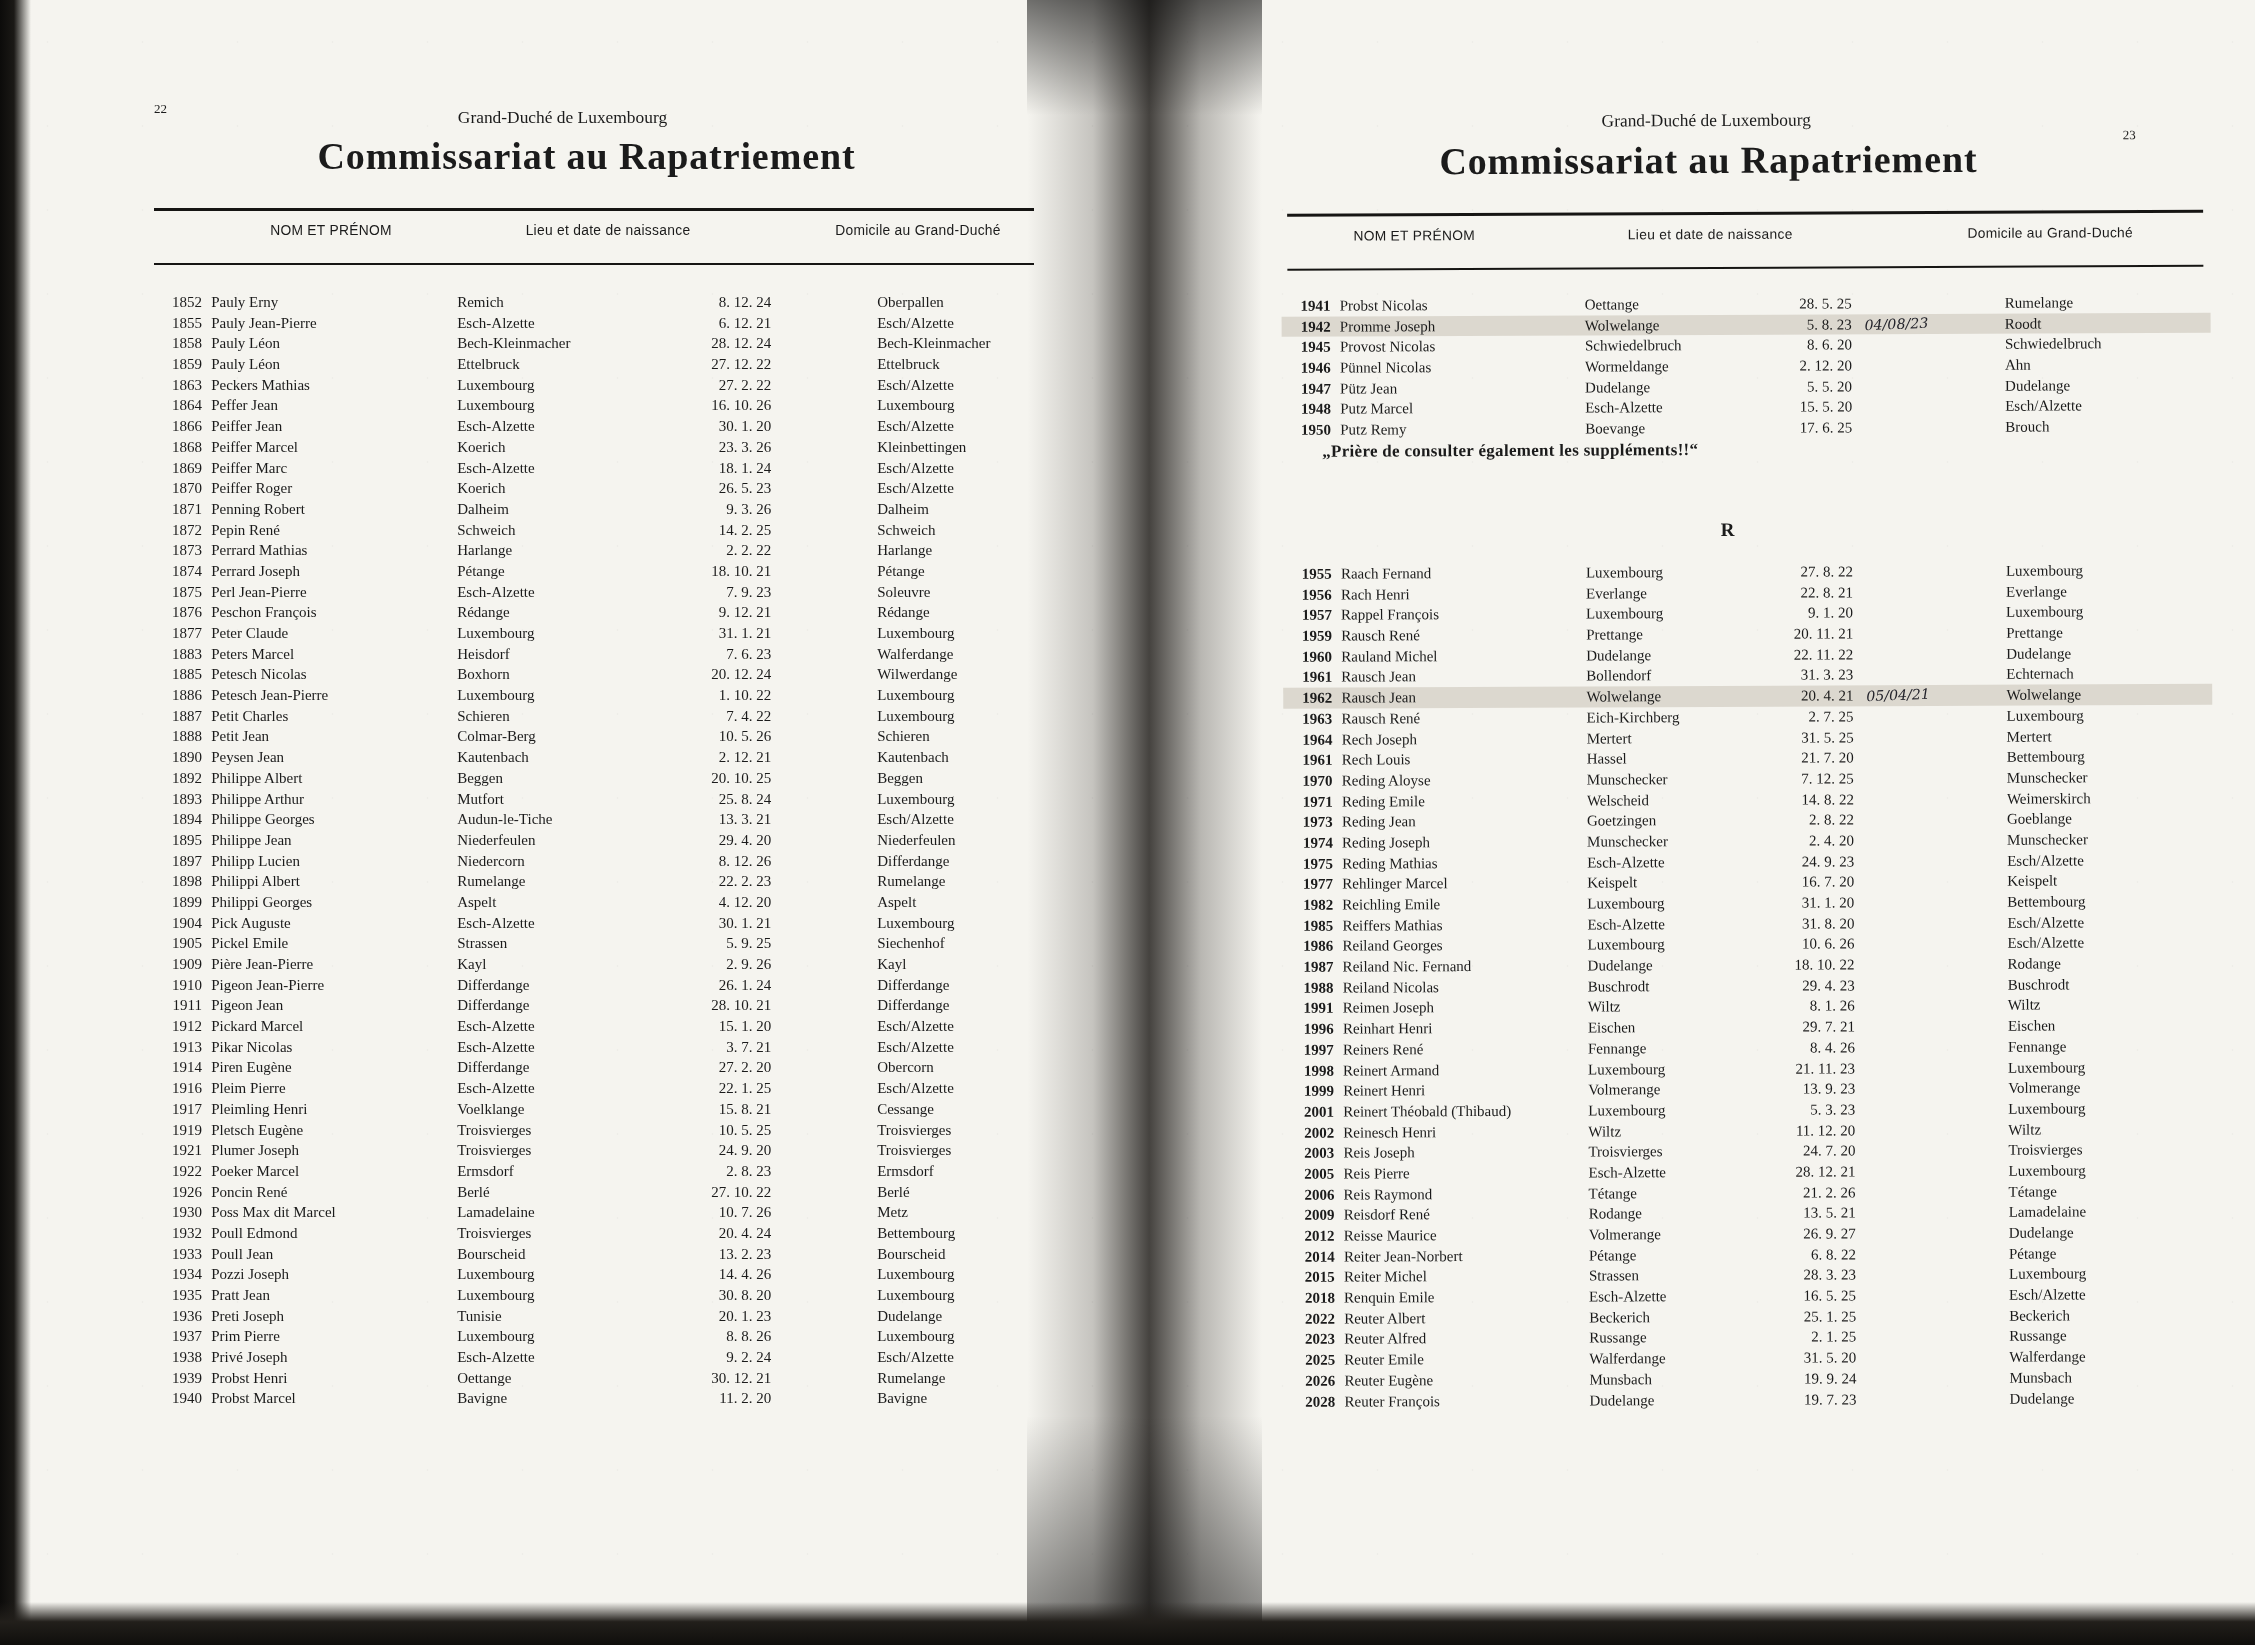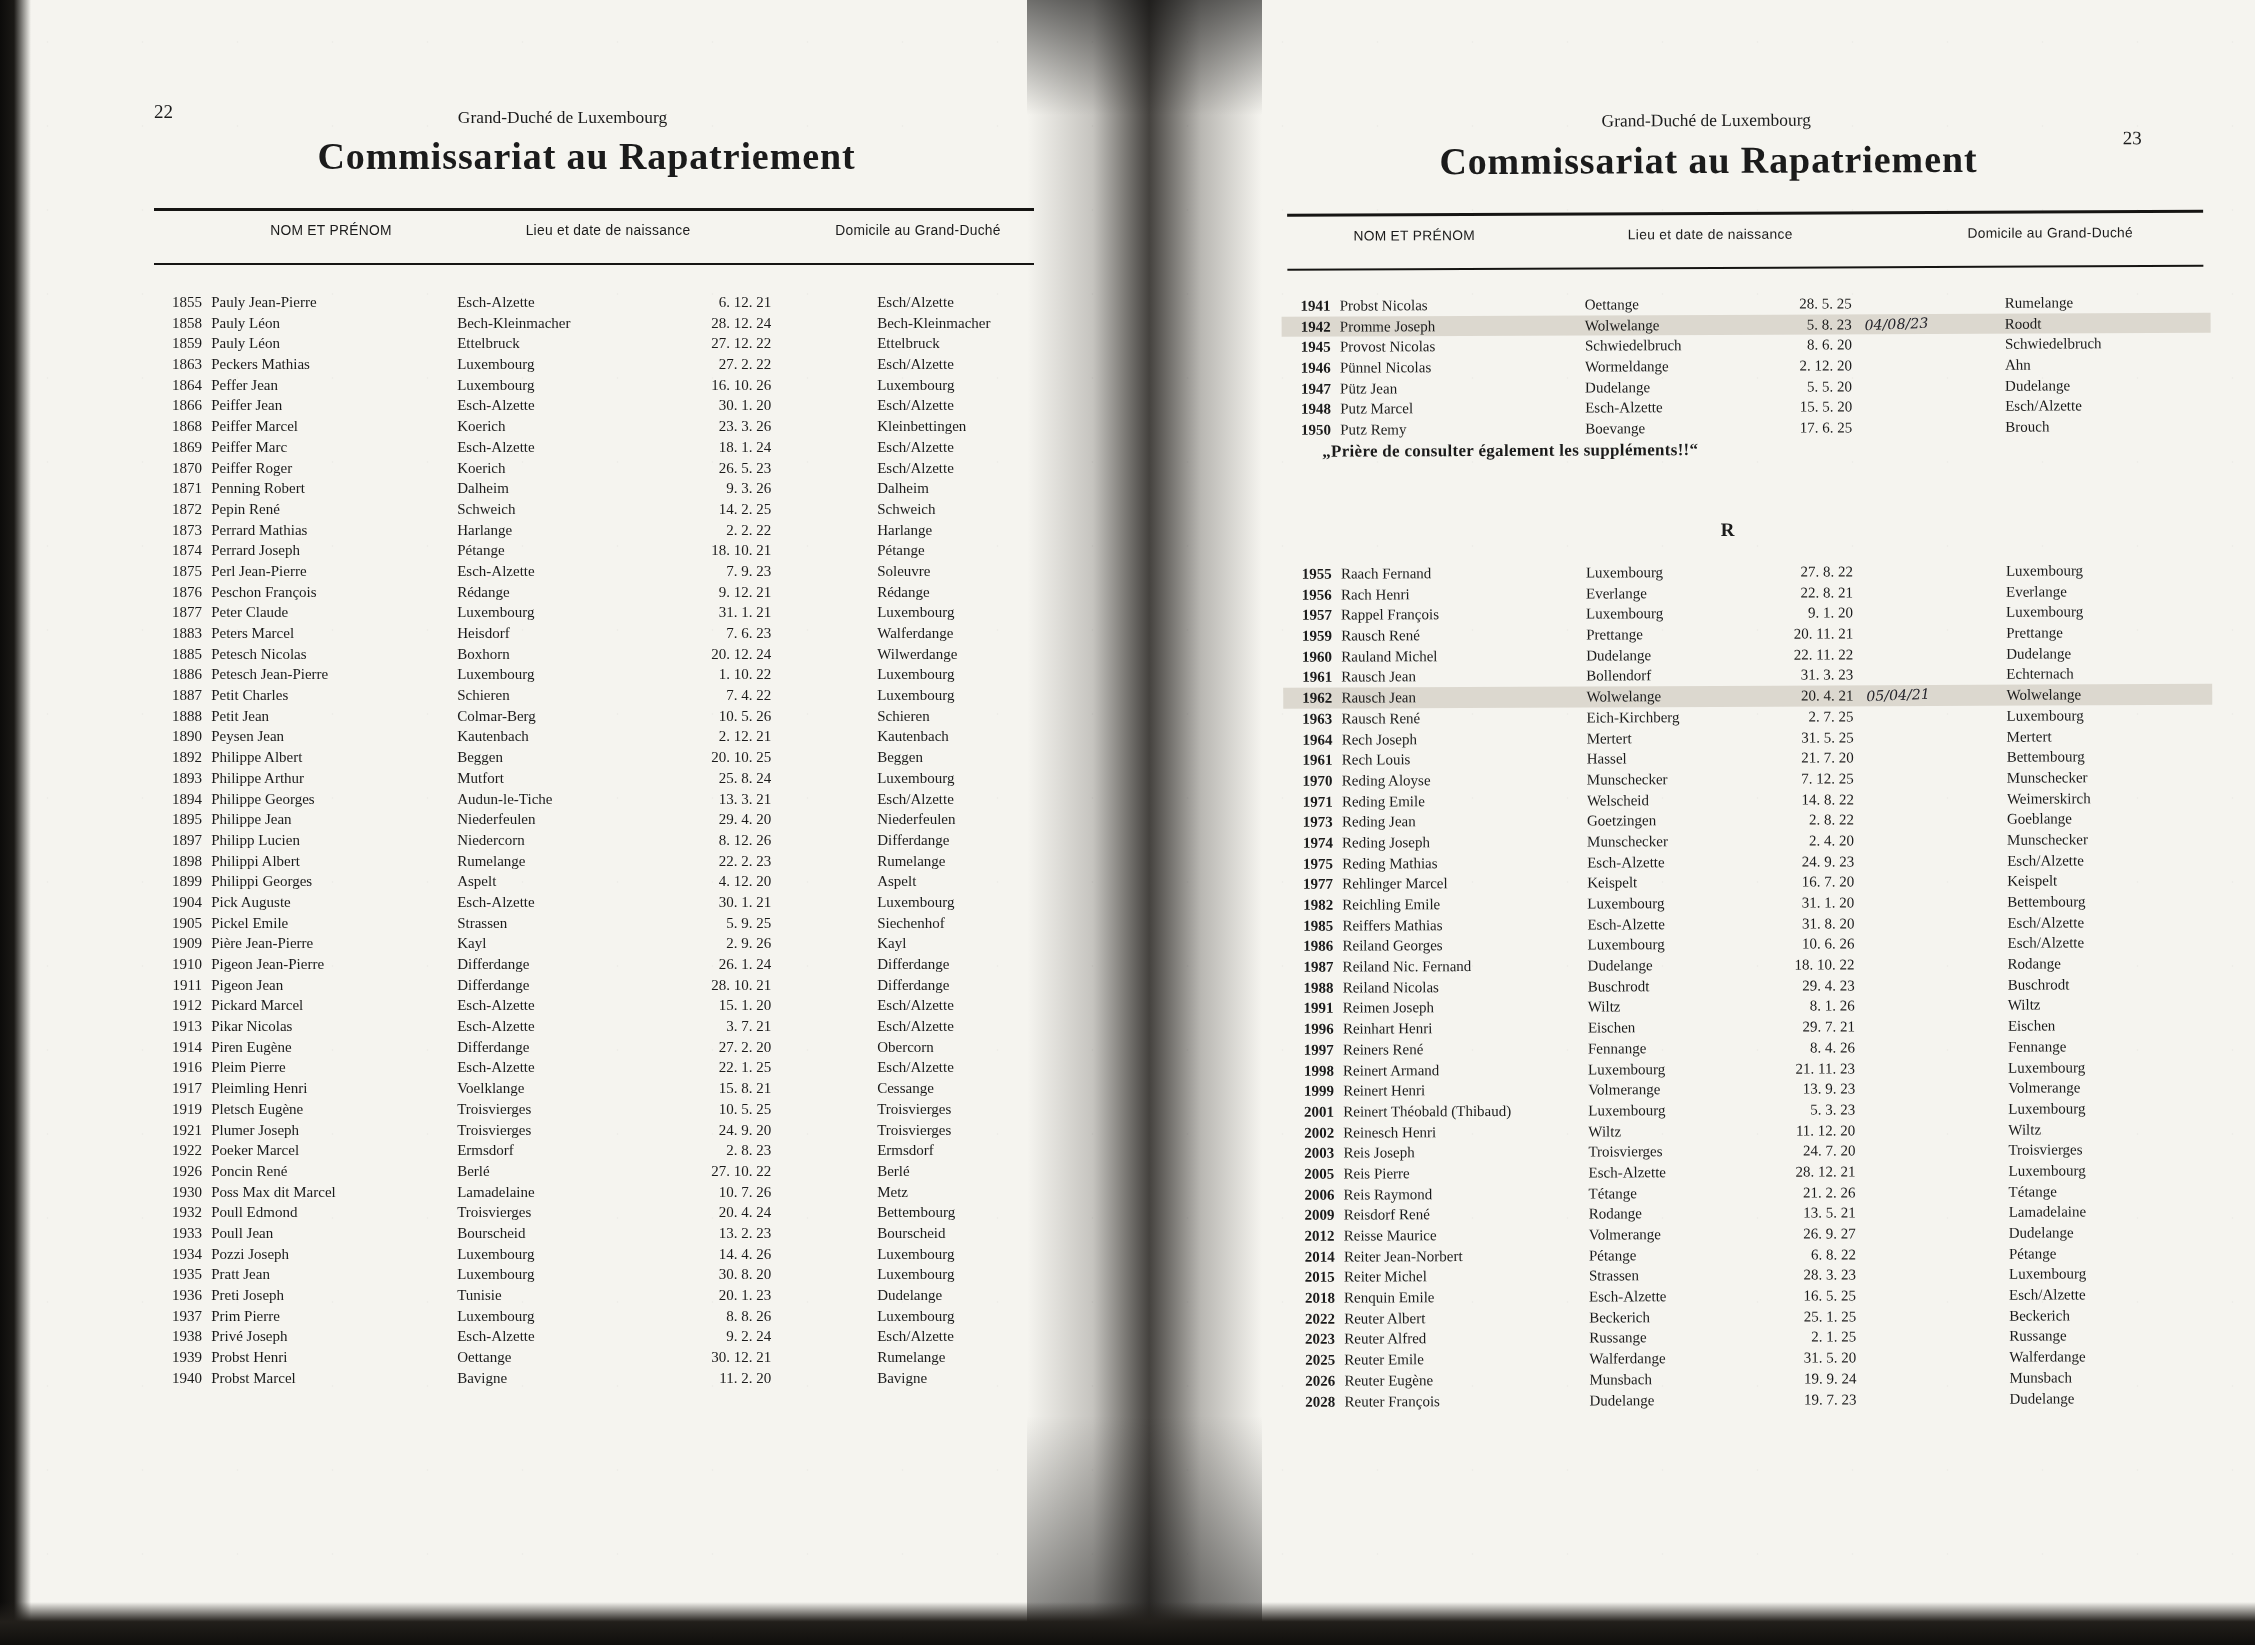--- a/index.html
+++ b/index.html
@@ -5,21 +5,21 @@
   html,body{margin:0;padding:0;background:#2b2b2b;}
   .scan{position:relative;width:2255px;height:1646px;overflow:hidden;
         background:var(--paper,#f5f4ef);color:var(--ink,#1b1b1b);
         font-family:"Liberation Serif",serif;}
   .scan::after{content:"";position:absolute;inset:0;pointer-events:none;
         background-image:radial-gradient(rgba(0,0,0,0.055) 0.9px, transparent 1.2px);
         background-size:95px 84px;opacity:.55;}
   .page{position:absolute;left:0;top:0;width:2255px;height:1646px;}
   .page-right{transform:rotate(-0.25deg);transform-origin:1708px 184px;}
 
-  .pagenum{position:absolute;font-size:19px;}
+  .pagenum{position:absolute;font-size:13px;}
   .pn-left{left:154px;top:101px;}
   .pn-right{left:2123px;top:105px;margin-top:24px;}
 
   .country{position:absolute;font-size:17.4px;text-align:center;white-space:nowrap;width:551px;}
   .country-left{left:287px;top:107px;}
   .country-right{left:1431px;top:110px;}
 
   .title{position:absolute;font-weight:700;font-size:38px;letter-spacing:0.9px;
          text-align:center;white-space:nowrap;width:735px;}
   .title-left{left:219px;top:134px;}
@@ -84,20 +84,28 @@
     <div class="country country-left">Grand-Duché de Luxembourg</div>
     <div class="title title-left">Commissariat au Rapatriement</div>
     <div class="rule rule-l-top"></div>
     <div class="rule rule-l-bot"></div>
     <div class="colh colh-l" style="left:331px">NOM ET PRÉNOM</div>
     <div class="colh colh-l" style="left:608px">Lieu et date de naissance</div>
     <div class="colh colh-l" style="left:918px">Domicile au Grand-Duché</div>
 
     <div class="table table-left">
 
+        <div class="row row-l">
+          <span class="c-num">1852</span>
+          <span class="c-name">Pauly Erny</span>
+          <span class="c-place">Remich</span>
+          <span class="c-date">8. 12. 24</span>
+
+          <span class="c-dom">Oberpallen</span>
+        </div>
 
         <div class="row row-l">
           <span class="c-num">1855</span>
           <span class="c-name">Pauly Jean-Pierre</span>
           <span class="c-place">Esch-Alzette</span>
           <span class="c-date">6. 12. 21</span>
 
           <span class="c-dom">Esch/Alzette</span>
         </div>
 

